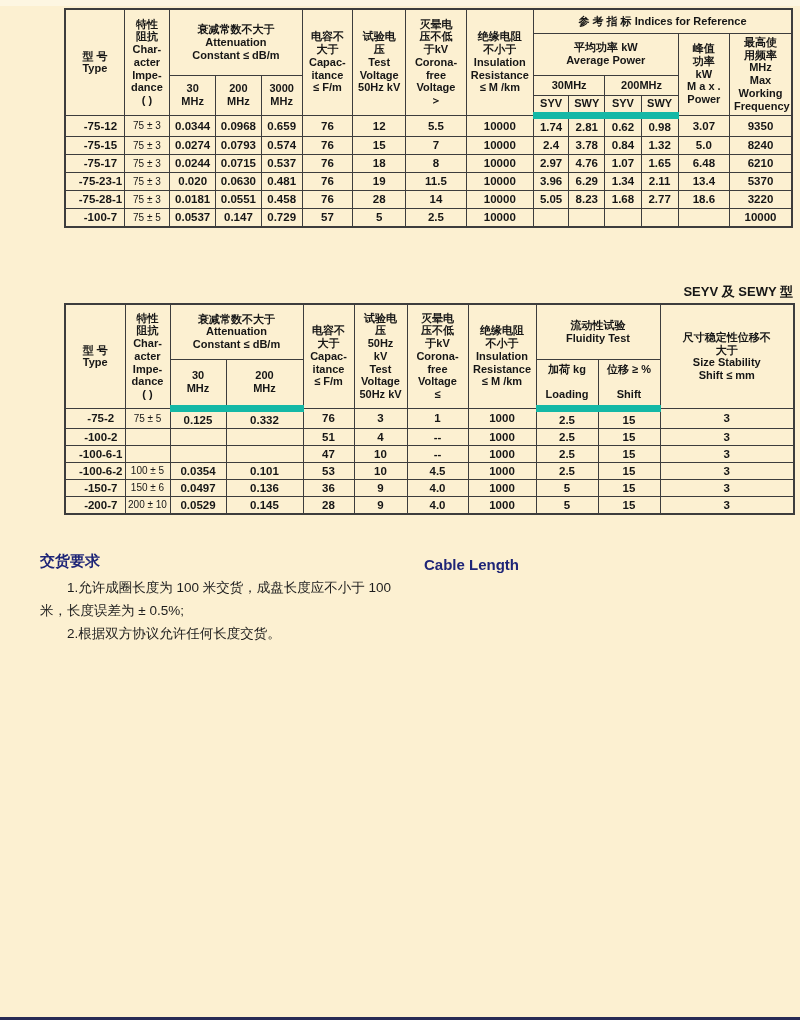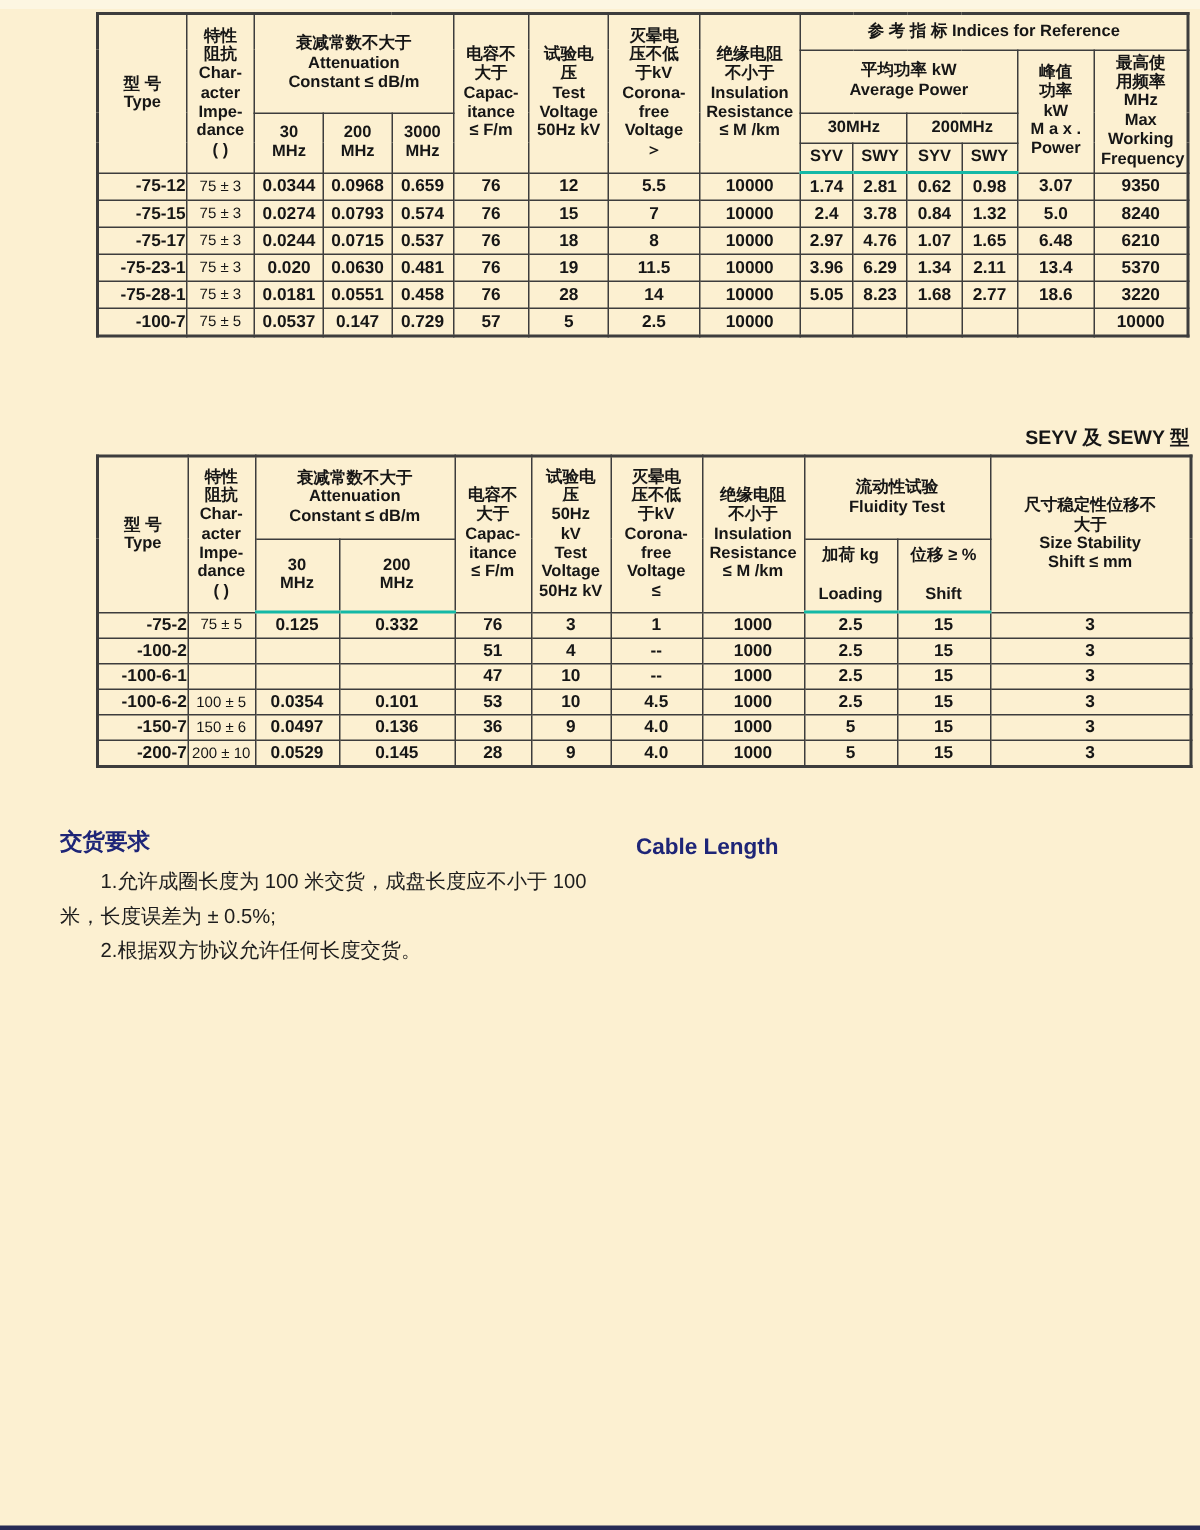--- a/index.html
+++ b/index.html
@@ -4,25 +4,25 @@
 <style>
   html,body{margin:0;padding:0;}
   body{width:800px;height:1020px;background:#fcf0d1;position:relative;overflow:hidden;
        font-family:"Liberation Sans","DejaVu Sans",sans-serif;color:#1d1d1d;}
   .page{position:absolute;inset:0;background:#fcf0d1;}
   .topstrip{position:absolute;left:0;top:0;width:800px;height:6px;background:#fdf6e2;}
 
   table{border-collapse:collapse;table-layout:fixed;position:absolute;background:#fcf0d1;}
   th,td{border:1px solid #3d3d3d;overflow:hidden;}
   table{border:2px solid #3d3d3d;}
-  thead tr:last-child th{border-bottom:2px solid #14b8a6;}
+  thead tr:last-child th{border-bottom:7px solid #14b8a6;}
   th{font-weight:bold;font-size:11px;line-height:1.16;text-align:center;vertical-align:middle;
      white-space:pre-line;padding:1px 4px;color:#161616;}
   td{font-size:11.5px;font-weight:bold;text-align:center;vertical-align:middle;padding:0;color:#161616;}
-  td:first-child{text-align:right;padding-left:11px;}
+  td:first-child{text-align:center;padding-left:11px;}
   td:nth-child(2){font-size:10px;font-weight:normal;}
   #table1{left:64px;top:8px;width:729px;}
   #table1 td{height:17px;}
   #table2{left:64px;top:303px;width:729px;}
   #table2 td{height:16px;}
 
   .sec-title{position:absolute;left:64px;top:260px;width:729px;text-align:right;
              font-weight:bold;color:#161616;margin-top:24px;}
   .sec-title .zh{font-size:13px;line-height:1.3;}
   .sec-title .en{font-size:13.5px;line-height:1.3;}

